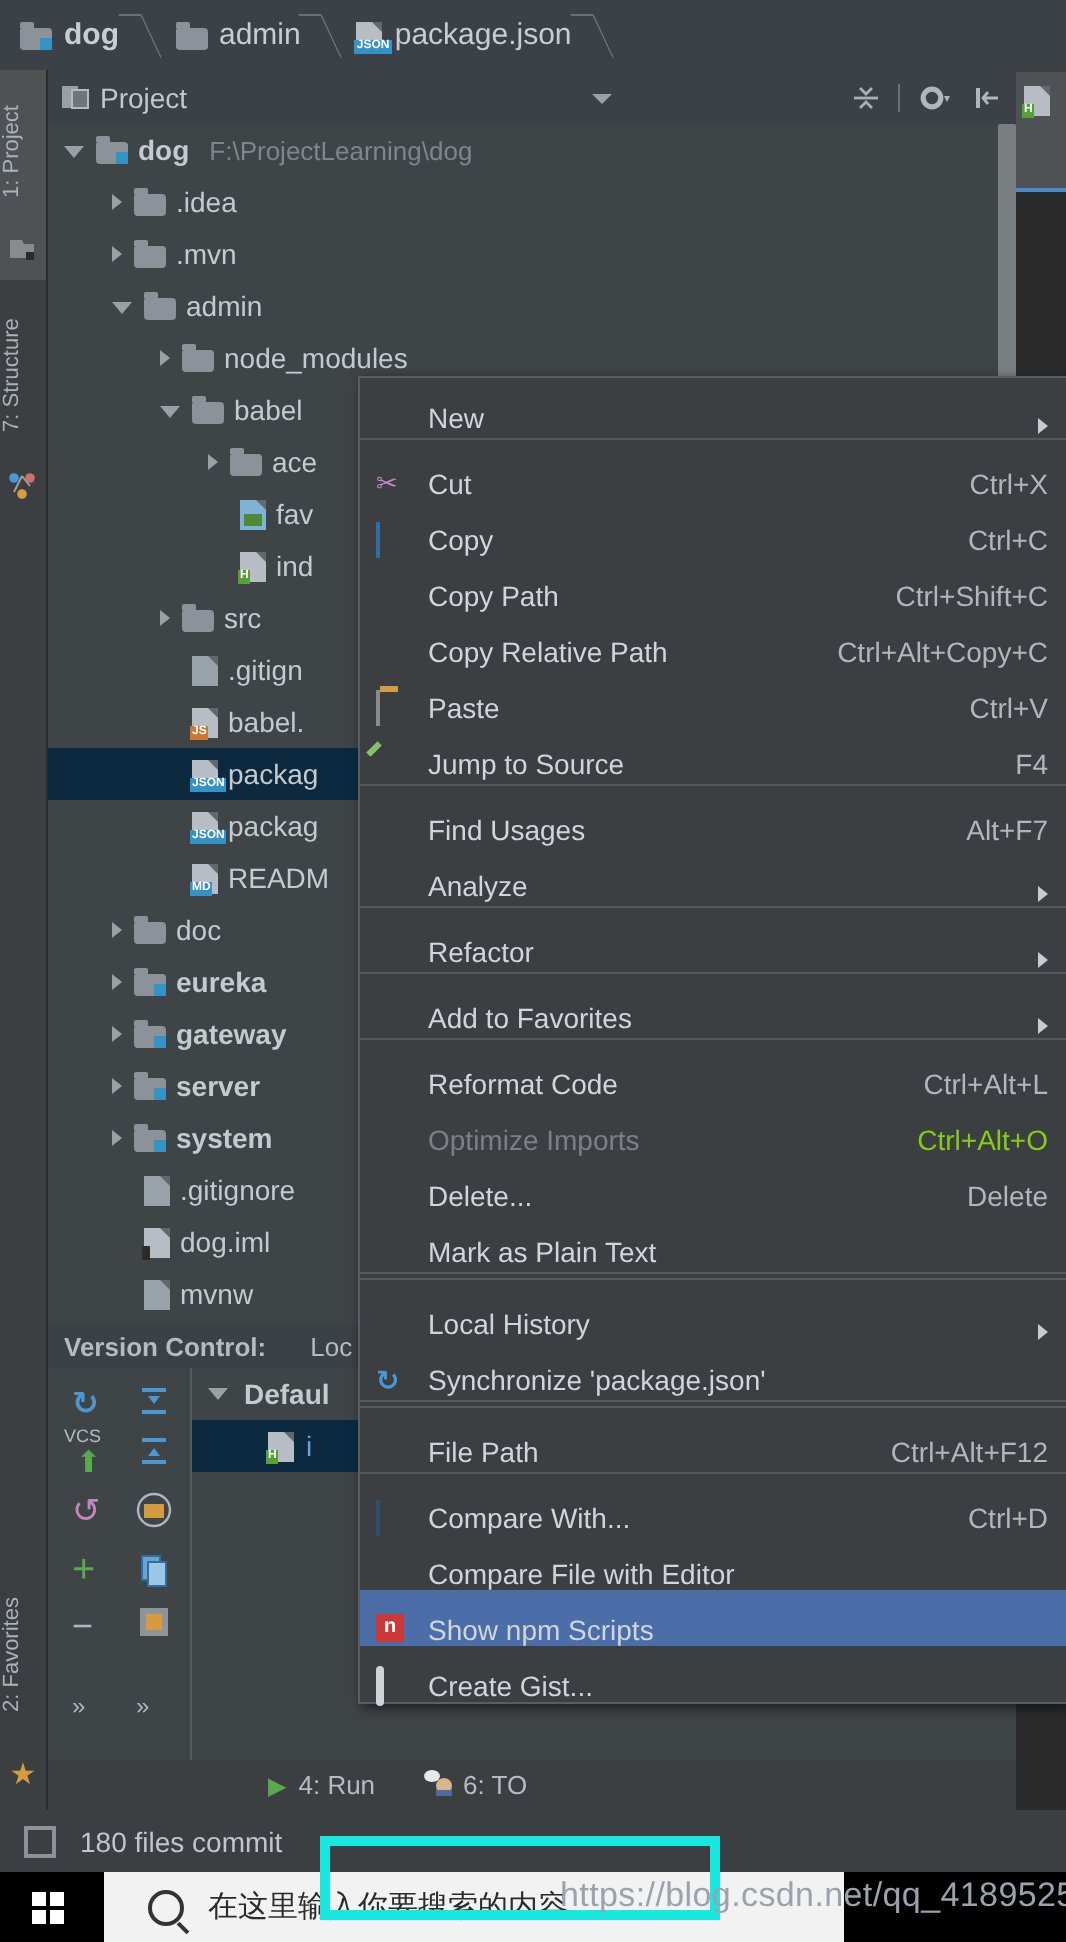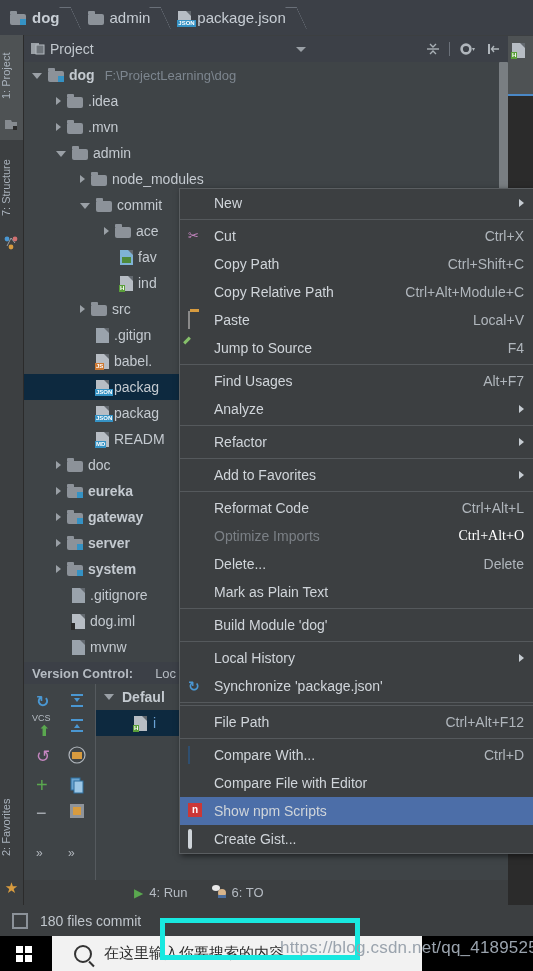--- a/index.html
+++ b/index.html
@@ -205,29 +205,29 @@
 
   
   .ctxmenu {
     position: absolute; left: 179px; top: 188px; width: 354px;
     background: #3c3f41;
     border: 1px solid #5a5e61;
     box-shadow: 2px 2px 6px rgba(0,0,0,0.55);
     padding: 0;
   }
   .mi {
-    position: relative; height: 28px; display: flex; align-items: center;
+    position: relative; height: 28px; display: flex; align-items: flex-end;
     font-size: 14px; color: #d0d5da; padding-left: 8px; padding-right: 10px;
   }
   .mi.disabled { color: #7b8086; }
   .mi.hl { background: #4c6ea8; }
   .mi .micon { width: 18px; height: 16px; flex: 0 0 auto; position: relative; }
   .mi .mlabel { margin-left: 8px; white-space: nowrap; }
   .mi .mkey { margin-left: auto; color: #b0b6bc; font-size: 14px; }
-  .mi.disabled .mkey { color: #ffffff; font-family: Liberation Serif, serif; }
+  .mi.disabled .mkey { color: #84cc16; }
   .mi .arrow {
     margin-left: auto; width: 0; height: 0;
     border-left: 5px solid #c6ccd2; border-top: 4px solid transparent; border-bottom: 4px solid transparent;
   }
   .msep { height: 1px; background: #55595c; margin: 2px 0; }
 
   
   .ico-scissors { color: #c586c0; font-size: 13px; line-height: 16px; }
   .ico-copy { width: 12px; height: 14px; background: #6ba4d0; border: 1px solid #2f6e9e; }
   .ico-paste { width: 12px; height: 14px; background: #d8d8d8; border: 1px solid #8a8a8a; position: relative; }
@@ -397,21 +397,21 @@
             <span class="folder" style="display:block"></span>
           </span>
           <span class="tlabel">node_modules</span>
         </div>
         <div class="trow">
           <span style="display:inline-block;width:56px"></span>
           <span class="twist open"></span>
           <span class="ic">
             <span class="folder" style="display:block"></span>
           </span>
-          <span class="tlabel">commit</span>
+          <span class="tlabel">babel</span>
         </div>
         <div class="trow">
           <span style="display:inline-block;width:80px"></span>
           <span class="twist"></span>
           <span class="ic">
             <span class="folder" style="display:block"></span>
           </span>
           <span class="tlabel">ace</span>
         </div>
         <div class="trow">
@@ -639,33 +639,38 @@
           <span class="mlabel">New</span>
           <span class="arrow"></span>
         </div>
         <div class="msep"></div>
         <div class="mi">
           <span class="micon ico-scissors">✂</span>
           <span class="mlabel">Cut</span>
           <span class="mkey">Ctrl+X</span>
         </div>
         <div class="mi">
+          <span class="micon"><span class="ico-copy"></span></span>
+          <span class="mlabel">Copy</span>
+          <span class="mkey">Ctrl+C</span>
+        </div>
+        <div class="mi">
           <span class="micon"></span>
           <span class="mlabel">Copy Path</span>
           <span class="mkey">Ctrl+Shift+C</span>
         </div>
         <div class="mi">
           <span class="micon"></span>
           <span class="mlabel">Copy Relative Path</span>
-          <span class="mkey">Ctrl+Alt+Module+C</span>
+          <span class="mkey">Ctrl+Alt+Copy+C</span>
         </div>
         <div class="mi">
           <span class="micon"><span class="ico-paste"></span></span>
           <span class="mlabel">Paste</span>
-          <span class="mkey">Local+V</span>
+          <span class="mkey">Ctrl+V</span>
         </div>
         <div class="mi">
           <span class="micon"><span class="ico-jump"></span></span>
           <span class="mlabel">Jump to Source</span>
           <span class="mkey">F4</span>
         </div>
         <div class="msep"></div>
         <div class="mi">
           <span class="micon"></span>
           <span class="mlabel">Find Usages</span>
@@ -702,24 +707,20 @@
         <div class="mi">
           <span class="micon"></span>
           <span class="mlabel">Delete...</span>
           <span class="mkey">Delete</span>
         </div>
         <div class="mi">
           <span class="micon"><span class="ico-mark"></span></span>
           <span class="mlabel">Mark as Plain Text</span>
         </div>
         <div class="msep"></div>
-        <div class="mi">
-          <span class="micon"></span>
-          <span class="mlabel">Build Module 'dog'</span>
-        </div>
         <div class="msep"></div>
         <div class="mi">
           <span class="micon"></span>
           <span class="mlabel">Local History</span>
           <span class="arrow"></span>
         </div>
         <div class="mi">
           <span class="micon ico-sync">↻</span>
           <span class="mlabel">Synchronize 'package.json'</span>
         </div>

